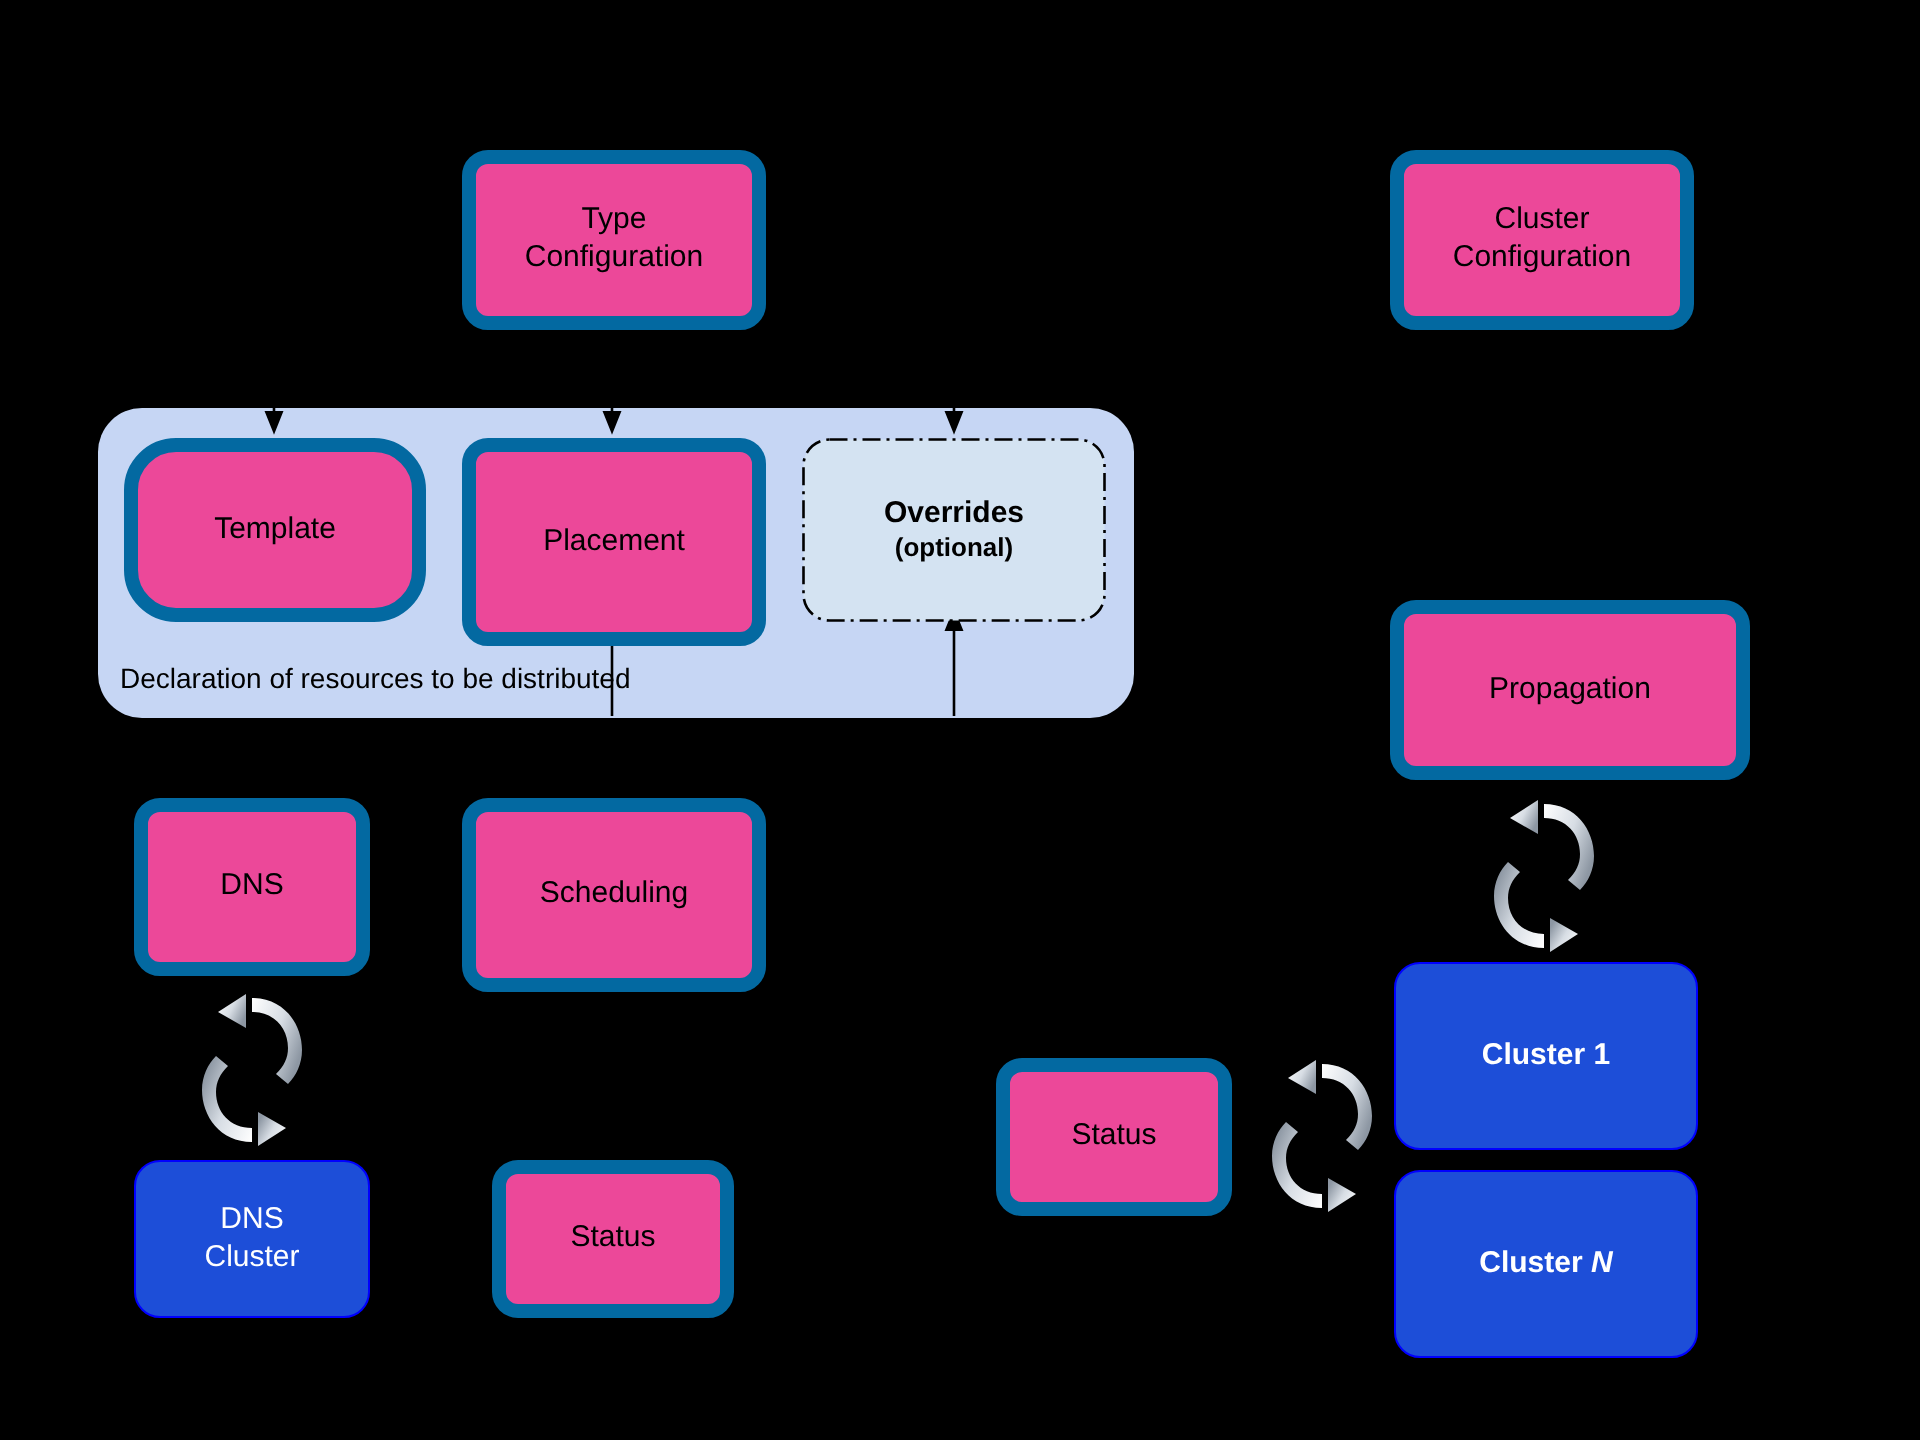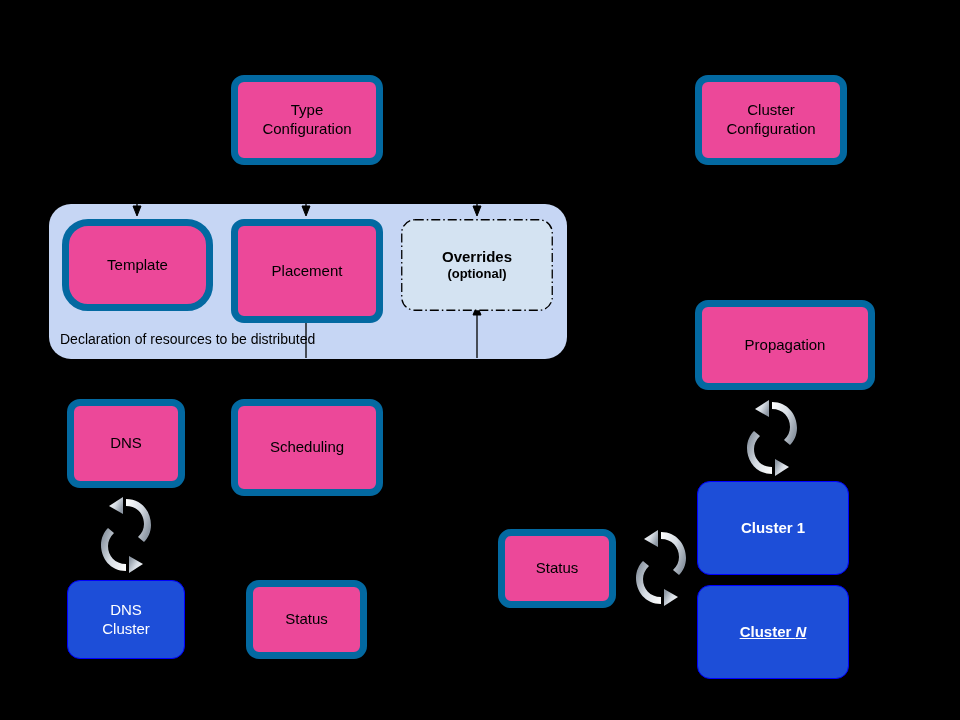--- a/index.html
+++ b/index.html
@@ -175,21 +175,21 @@
   </div>
 
   <div class="node" style="left:498px; top:529px; width:118px; height:79px;">
     <span class="label">Status</span>
   </div>
 
   <div class="node blue bold" style="left:697px; top:481px; width:152px; height:94px;">
     <span class="label">Cluster 1</span>
   </div>
 
-  <div class="node blue bold" style="left:697px; top:585px; width:152px; height:94px;text-decoration:underline;">
+  <div class="node blue bold" style="left:697px; top:585px; width:152px; height:94px;">
     <span class="label"><span>Cluster </span><i>N</i></span>
   </div>
 
   <svg class="sync-icon" style="left:89px; top:493px;" width="74" height="84" viewBox="0 0 74 84">
     <defs>
       <linearGradient id="gradA1" x1="0" y1="0" x2="1" y2="0.6">
         <stop offset="0%" stop-color="#ffffff"></stop>
         <stop offset="55%" stop-color="#d7dde4"></stop>
         <stop offset="100%" stop-color="#8d97a3"></stop>
       </linearGradient>

